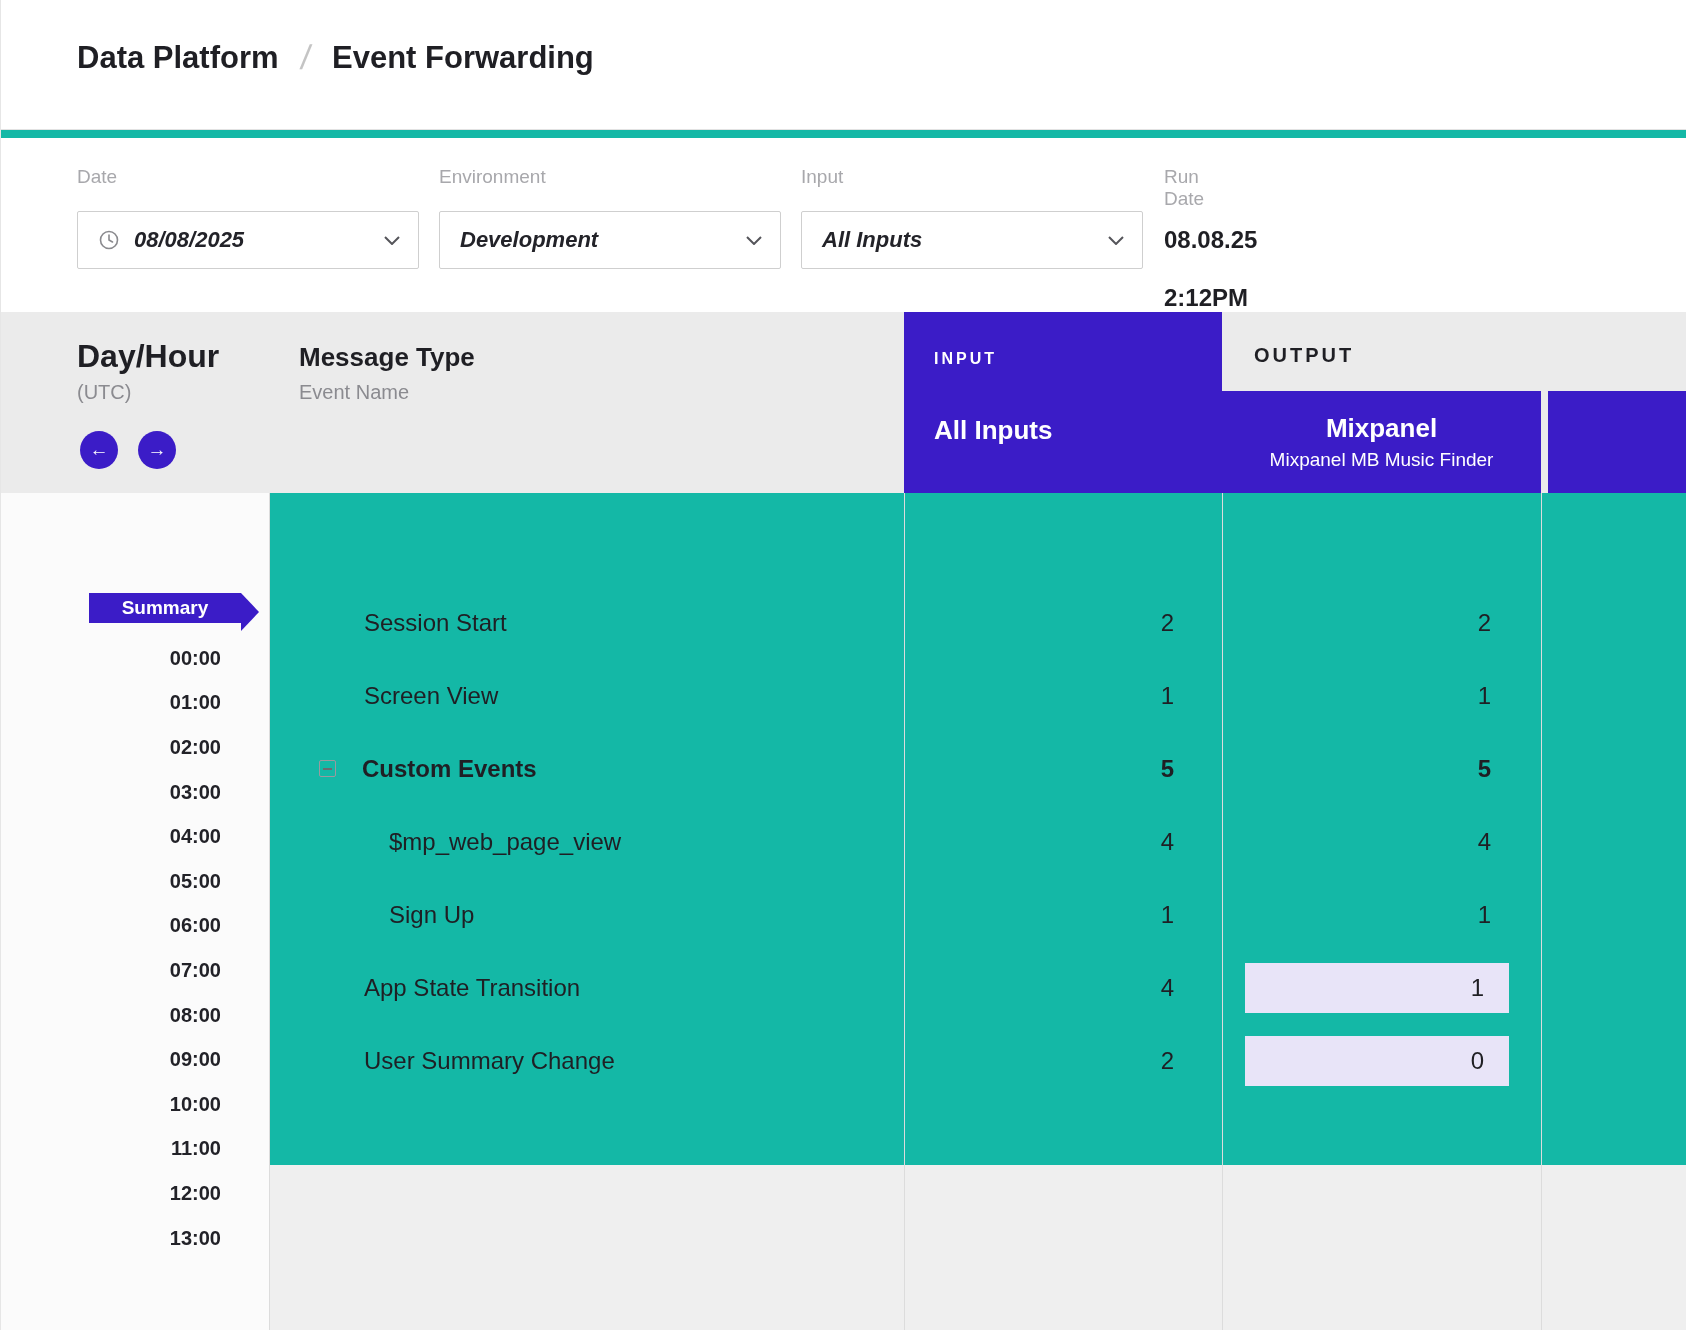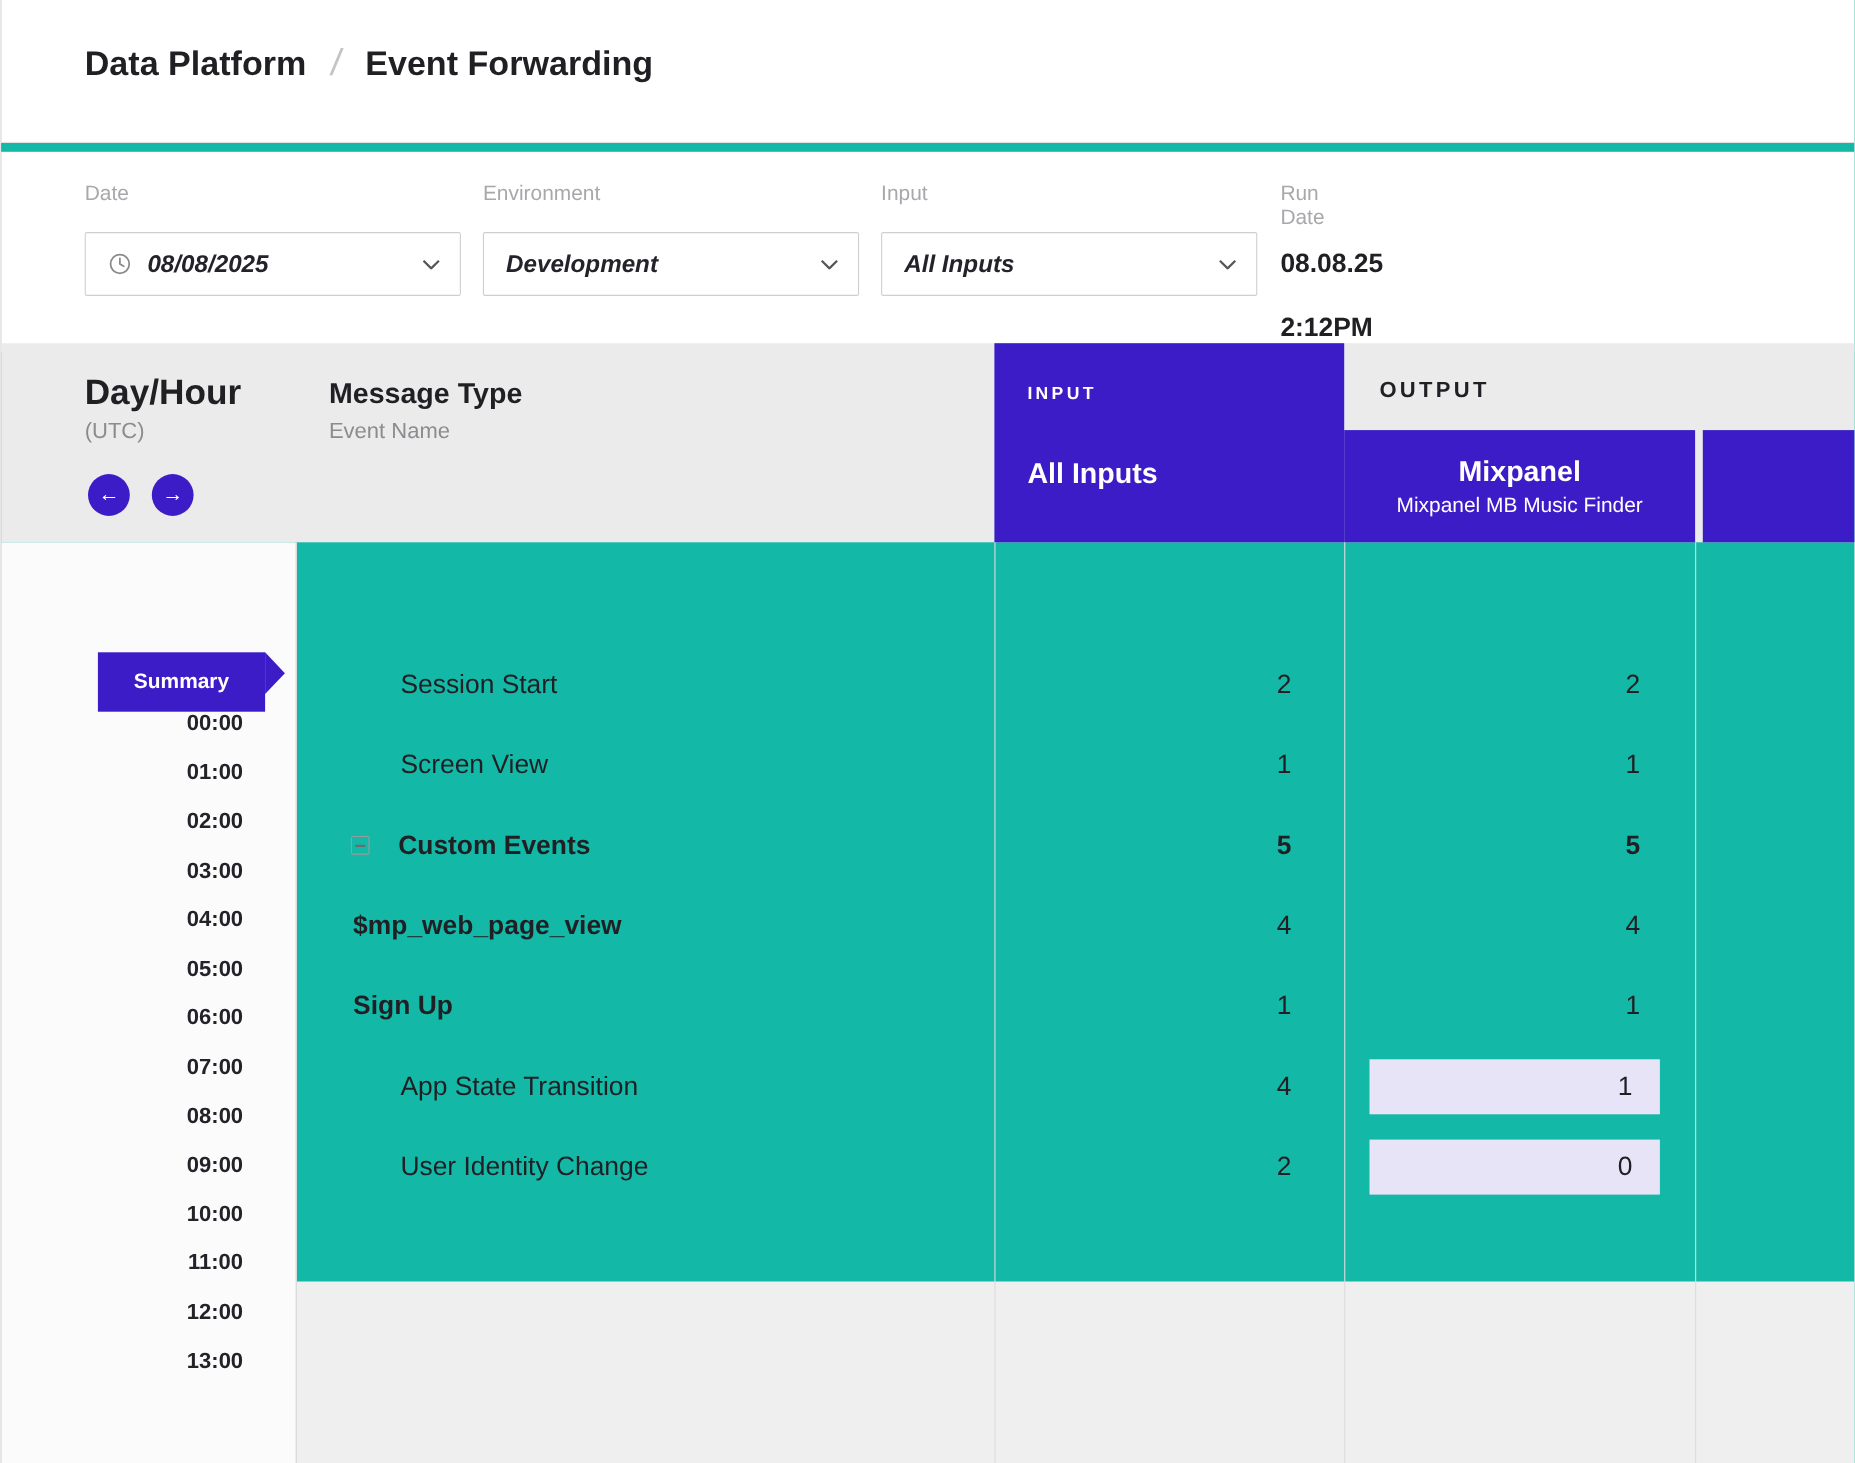--- a/index.html
+++ b/index.html
@@ -44,40 +44,40 @@
   .mixpanel-block { position:absolute; left:1221px; top:79px; width:319px; height:102px; background:#3B1CC7; color:#fff;
                     display:flex; flex-direction:column; align-items:center; justify-content:center; gap:5px; cursor:pointer; }
   .mixpanel-block .t { font-size:26px; font-weight:700; }
   .mixpanel-block .s { font-size:19px; }
   .next-output-sliver { position:absolute; left:1547px; top:79px; width:139px; height:102px; background:#3B1CC7; }
 
   
   .timecol-bg { position:absolute; left:0; top:493px; width:268px; height:837px; background:#FBFBFB; }
   .bottom-band { position:absolute; left:268px; top:1165px; width:1418px; height:165px; background:#EFEFEF; }
 
-  .summary-badge { position:absolute; left:88px; top:593px; width:152px; height:54px; background:#3B1CC7; color:#fff;
+  .summary-badge { position:absolute; left:88px; top:593px; width:152px; height:30px; background:#3B1CC7; color:#fff;
                    font-size:19px; font-weight:700; display:flex; align-items:center; justify-content:center; cursor:pointer; }
   .summary-badge::after { content:""; position:absolute; right:-18px; top:0; width:0; height:0;
                           border-top:19px solid transparent; border-bottom:19px solid transparent; border-left:18px solid #3B1CC7; }
   .hours { position:absolute; left:0; top:636px; width:220px; }
   .hour { height:44.6px; display:flex; align-items:center; justify-content:flex-end; font-size:20px; font-weight:700; color:#222228; cursor:pointer; }
 
   .grid-row { display:grid; grid-template-columns:635px 318px 319px 1fr; }
   .daily-total { position:absolute; left:268px; top:493px; width:1418px; height:92px; background:#fff; border-bottom:1px solid #C6C6C6; }
   .daily-total .lbl { display:flex; align-items:center; padding-left:77px; font-size:20px; font-weight:700; letter-spacing:2.5px; color:#BFBFC3; }
   .num-cell { display:flex; align-items:center; justify-content:flex-end; font-size:24px; color:#1F1F24; }
   .num-cell.in { padding-right:48px; }
   .num-cell.out { padding-right:50px; }
 
   .rows { position:absolute; left:268px; top:586px; width:1418px; }
   .trow { height:73px; background:transparent; }
   .name-cell { display:flex; align-items:center; font-size:24px; color:#1F1F24; padding-left:95px; }
   .trow.parent .name-cell { padding-left:50px; font-weight:700; }
   .trow.parent .num-cell { font-weight:700; }
-  .trow.child .name-cell { padding-left:52px;font-weight:bold; }
+  .trow.child .name-cell { padding-left:120px; }
   .collapse-box { width:17px; height:17px; border:1px solid #9A9A9E; border-radius:2px; margin-right:26px; position:relative; cursor:pointer; flex:0 0 auto; }
   .collapse-box::after { content:""; position:absolute; left:3px; right:3px; top:7px; height:1.5px; background:#6B6B70; }
   .trow.hl .num-cell.out { padding-right:50px; }
   .trow.hl .num-cell.out .val { flex:1; margin-left:23px; margin-right:-18px; padding:11px 25px 11px 0; text-align:right; background:#E8E4F8; }
 
   
   .vline { position:absolute; top:493px; bottom:0; width:1px; background:#DCDCDC; }
   .vl-1 { left:268px; } .vl-2 { left:903px; } .vl-3 { left:1221px; } .vl-4 { left:1540px; }
 
   svg { display:block; }
@@ -244,21 +244,21 @@
     <div class="trow grid-row hl">
       <div class="name-cell">App State Transition</div>
       <div class="num-cell in">4</div>
       <div class="num-cell out">
         <span class="val">1</span>
       </div>
       <div></div>
     </div>
 
     <div class="trow grid-row hl">
-      <div class="name-cell">User Identity Change</div>
+      <div class="name-cell">User Summary Change</div>
       <div class="num-cell in">2</div>
       <div class="num-cell out">
         <span class="val">0</span>
       </div>
       <div></div>
     </div>
 
   </div>
 
   <div class="vline vl-1"></div>

